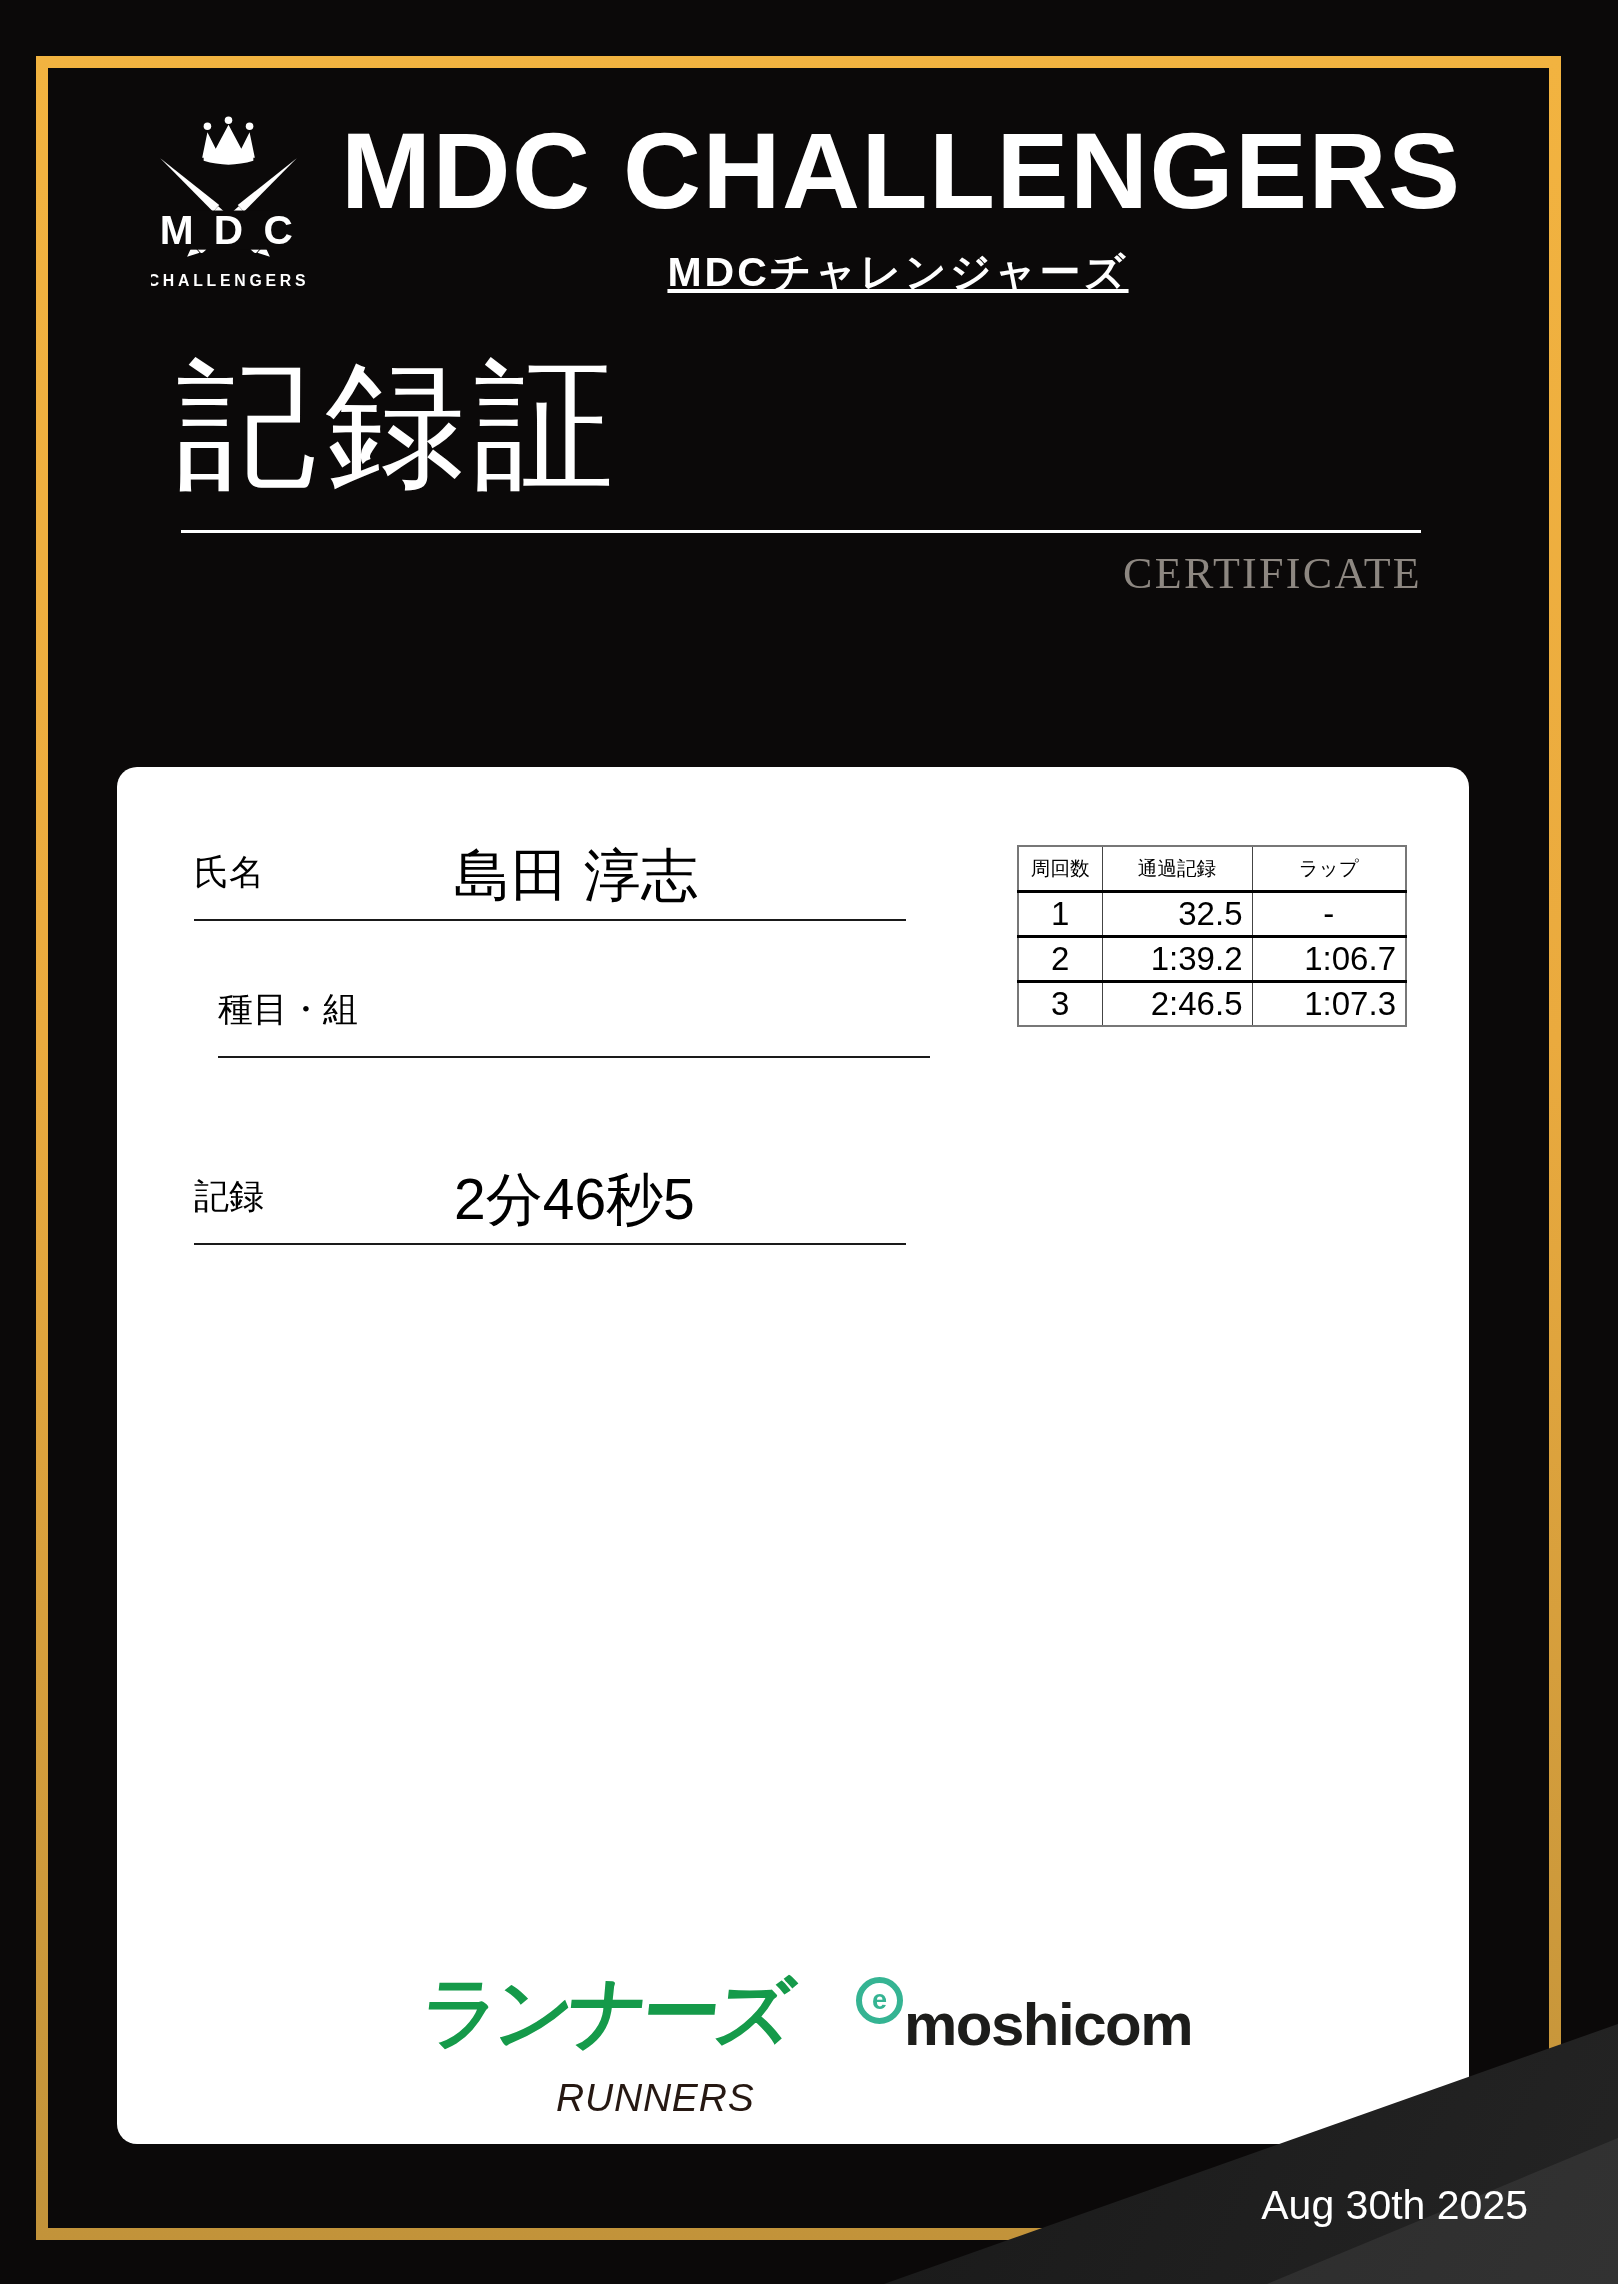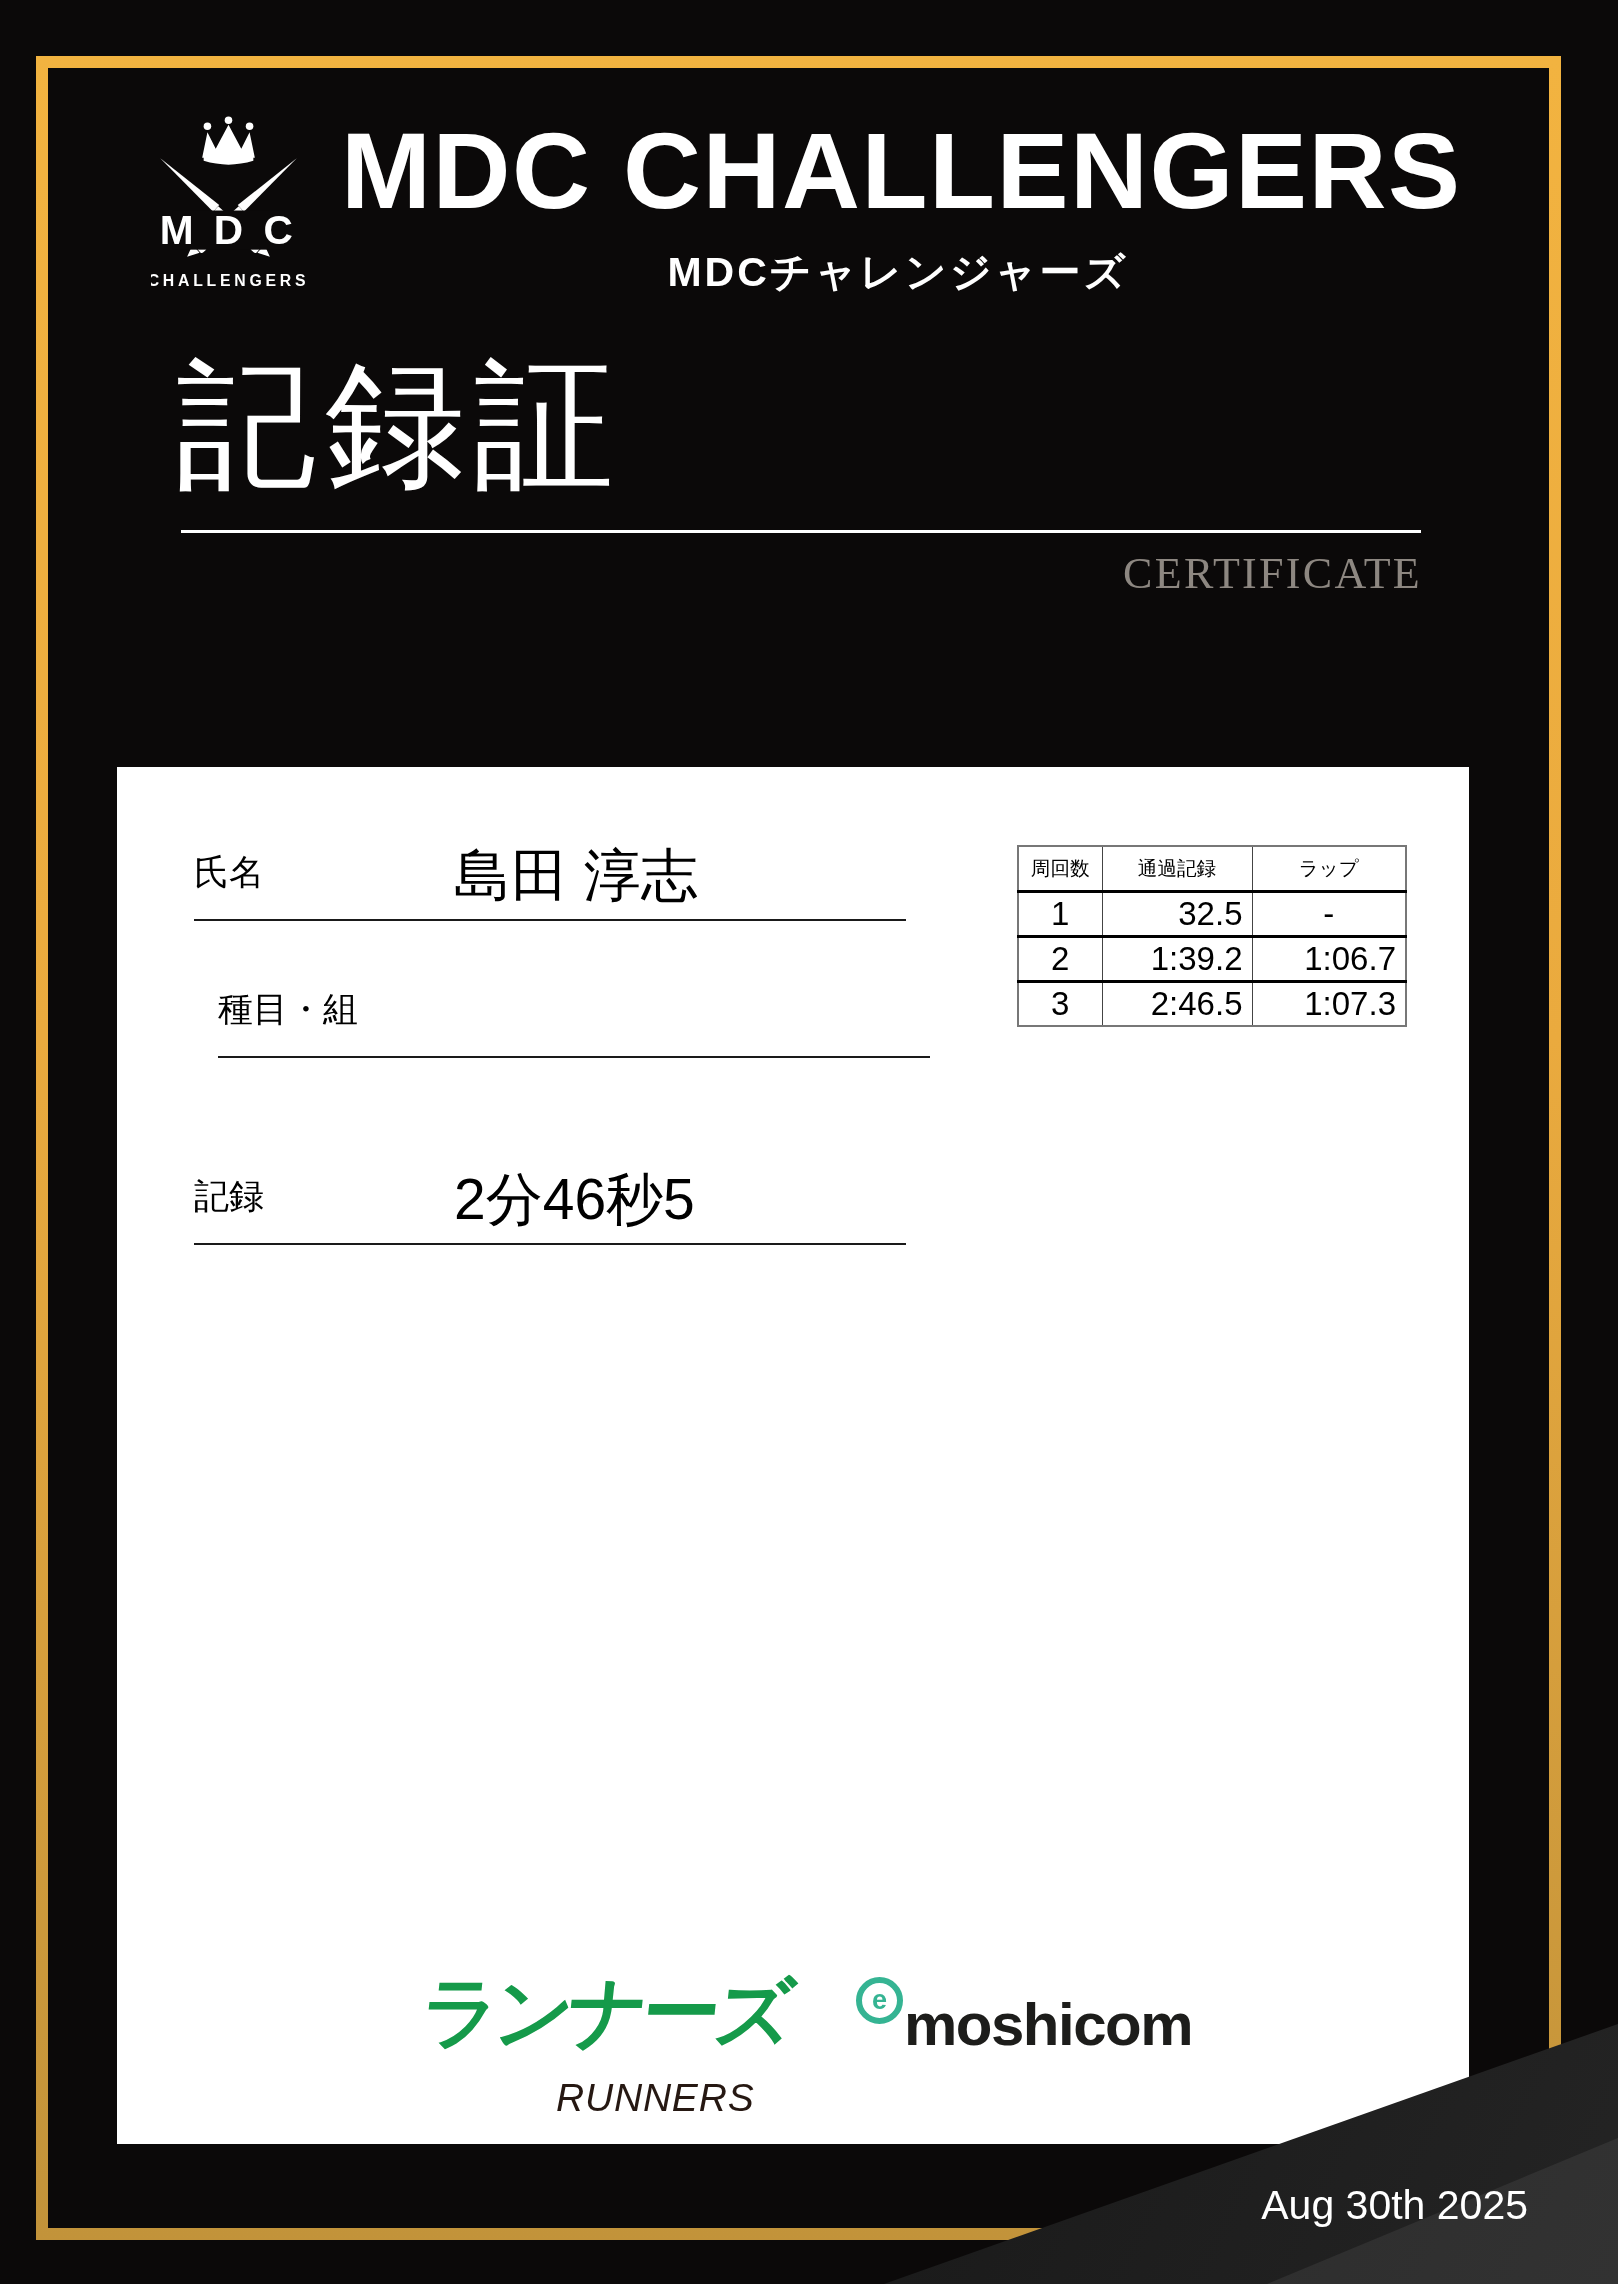--- a/index.html
+++ b/index.html
@@ -24,42 +24,42 @@
   
   .mdc-logo { position:absolute; left:151px; top:114px; width:155px; height:178px; z-index:2; }
   .brand-title {
     position:absolute; left:341px; top:117px; z-index:2;
     font-size:108px; font-weight:700; letter-spacing:1.5px; line-height:1;
     color:#fff; white-space:nowrap;
   }
   .brand-subtitle {
     position:absolute; left:341px; top:245px; width:1114px; z-index:2;
     font-size:41px; font-weight:700; letter-spacing:3px; text-align:center;
-    color:#fff; white-space:nowrap;
+    color:#fff; white-space:nowrap;text-decoration:underline;
   }
   .cert-title-jp {
     position:absolute; left:176px; top:352px; z-index:2;
     font-family:"Liberation Serif","DejaVu Serif",serif;
     font-size:140px; letter-spacing:9px; line-height:1.05; color:#fff;
     white-space:nowrap;
   }
   .cert-divider {
     position:absolute; left:181px; top:530px; width:1240px; height:3px;
     background:#fff; z-index:2;
   }
   .cert-title-en {
     position:absolute; left:903px; top:548px; width:519px; z-index:2;
     font-family:"Liberation Serif","DejaVu Serif",serif;
     font-size:44px; letter-spacing:2.3px; text-align:right; color:#8d8781;
     white-space:nowrap;
   }
   
   .card {
     position:absolute; left:117px; top:767px; width:1352px; height:1377px;
-    background:#ffffff; z-index:2; color:#111;
+    background:#ffffff; z-index:2; color:#111;border-radius:20px;
   }
   .field-row {
     position:absolute; left:77px; width:712px; height:85px;
     border-bottom:2.3px solid #1a1a1a;
   }
   .row-1 { top:69px; } .row-2 { top:206px;margin-left:24px; } .row-3 { top:345px;margin-top:48px; } .row-4 { top:483px; }
   .field-label {
     position:absolute; left:0; bottom:22.6px;
     font-size:35px; font-weight:500; color:#000; white-space:nowrap;
   }

